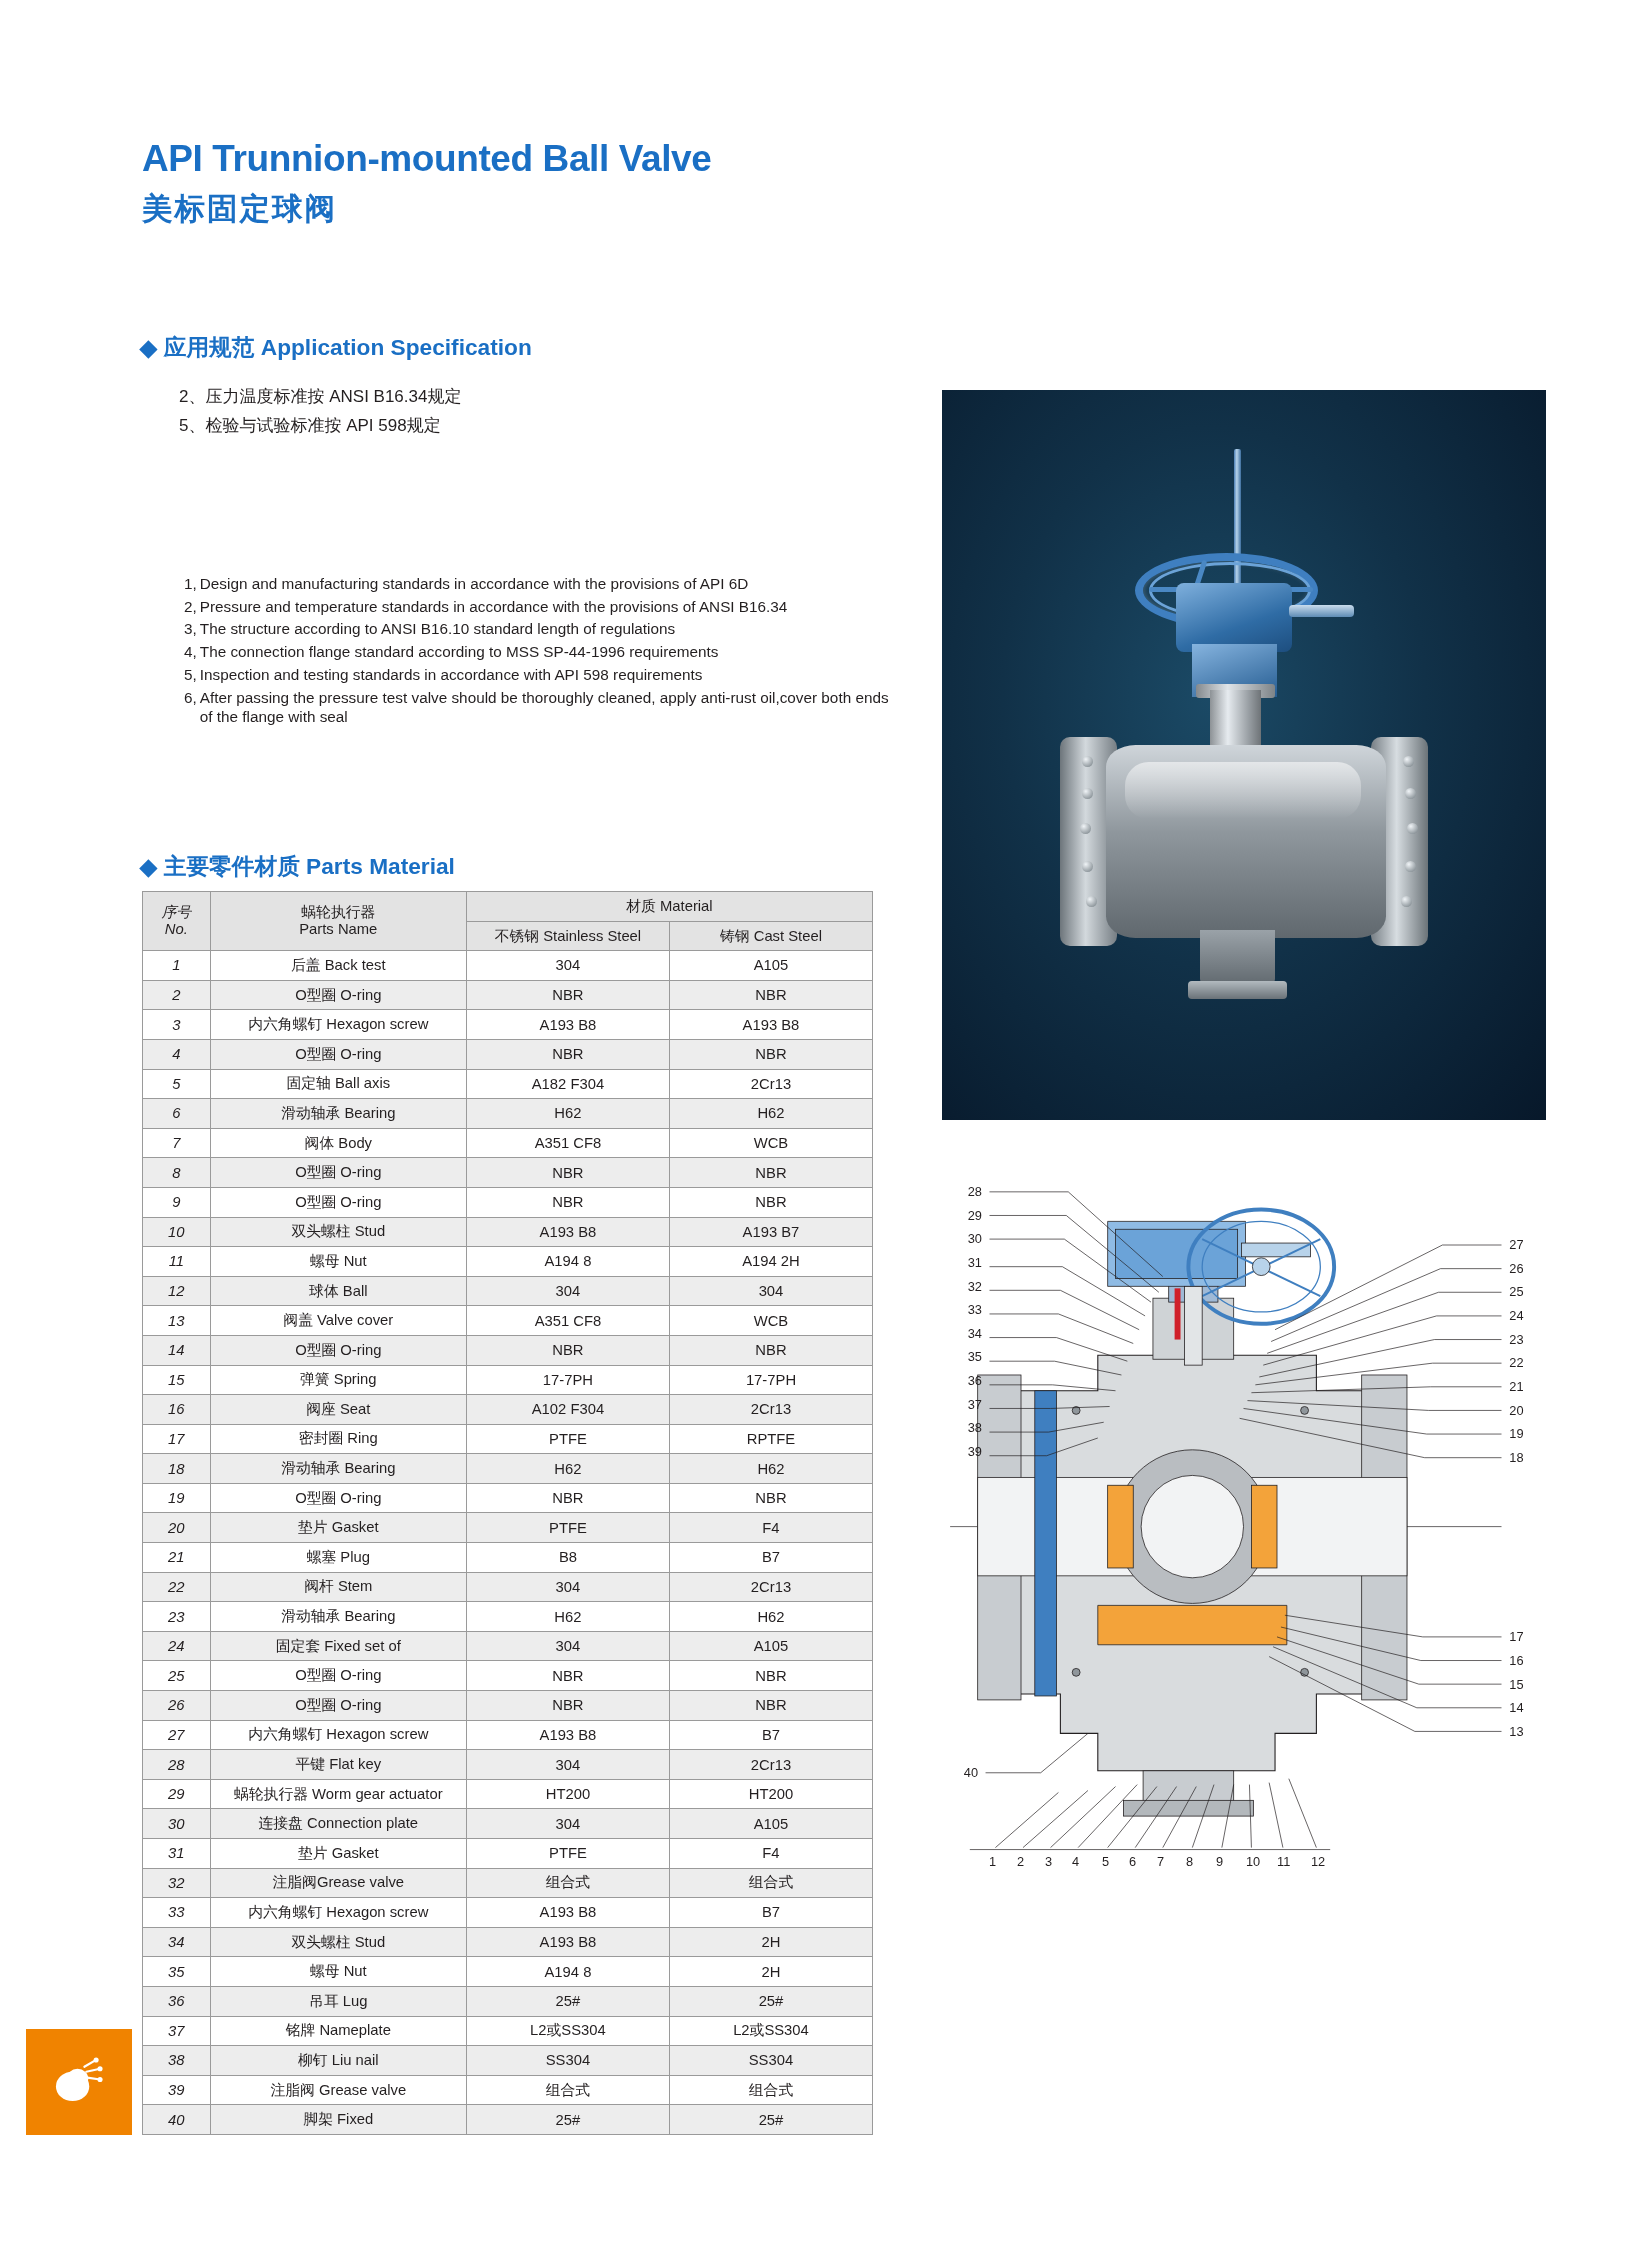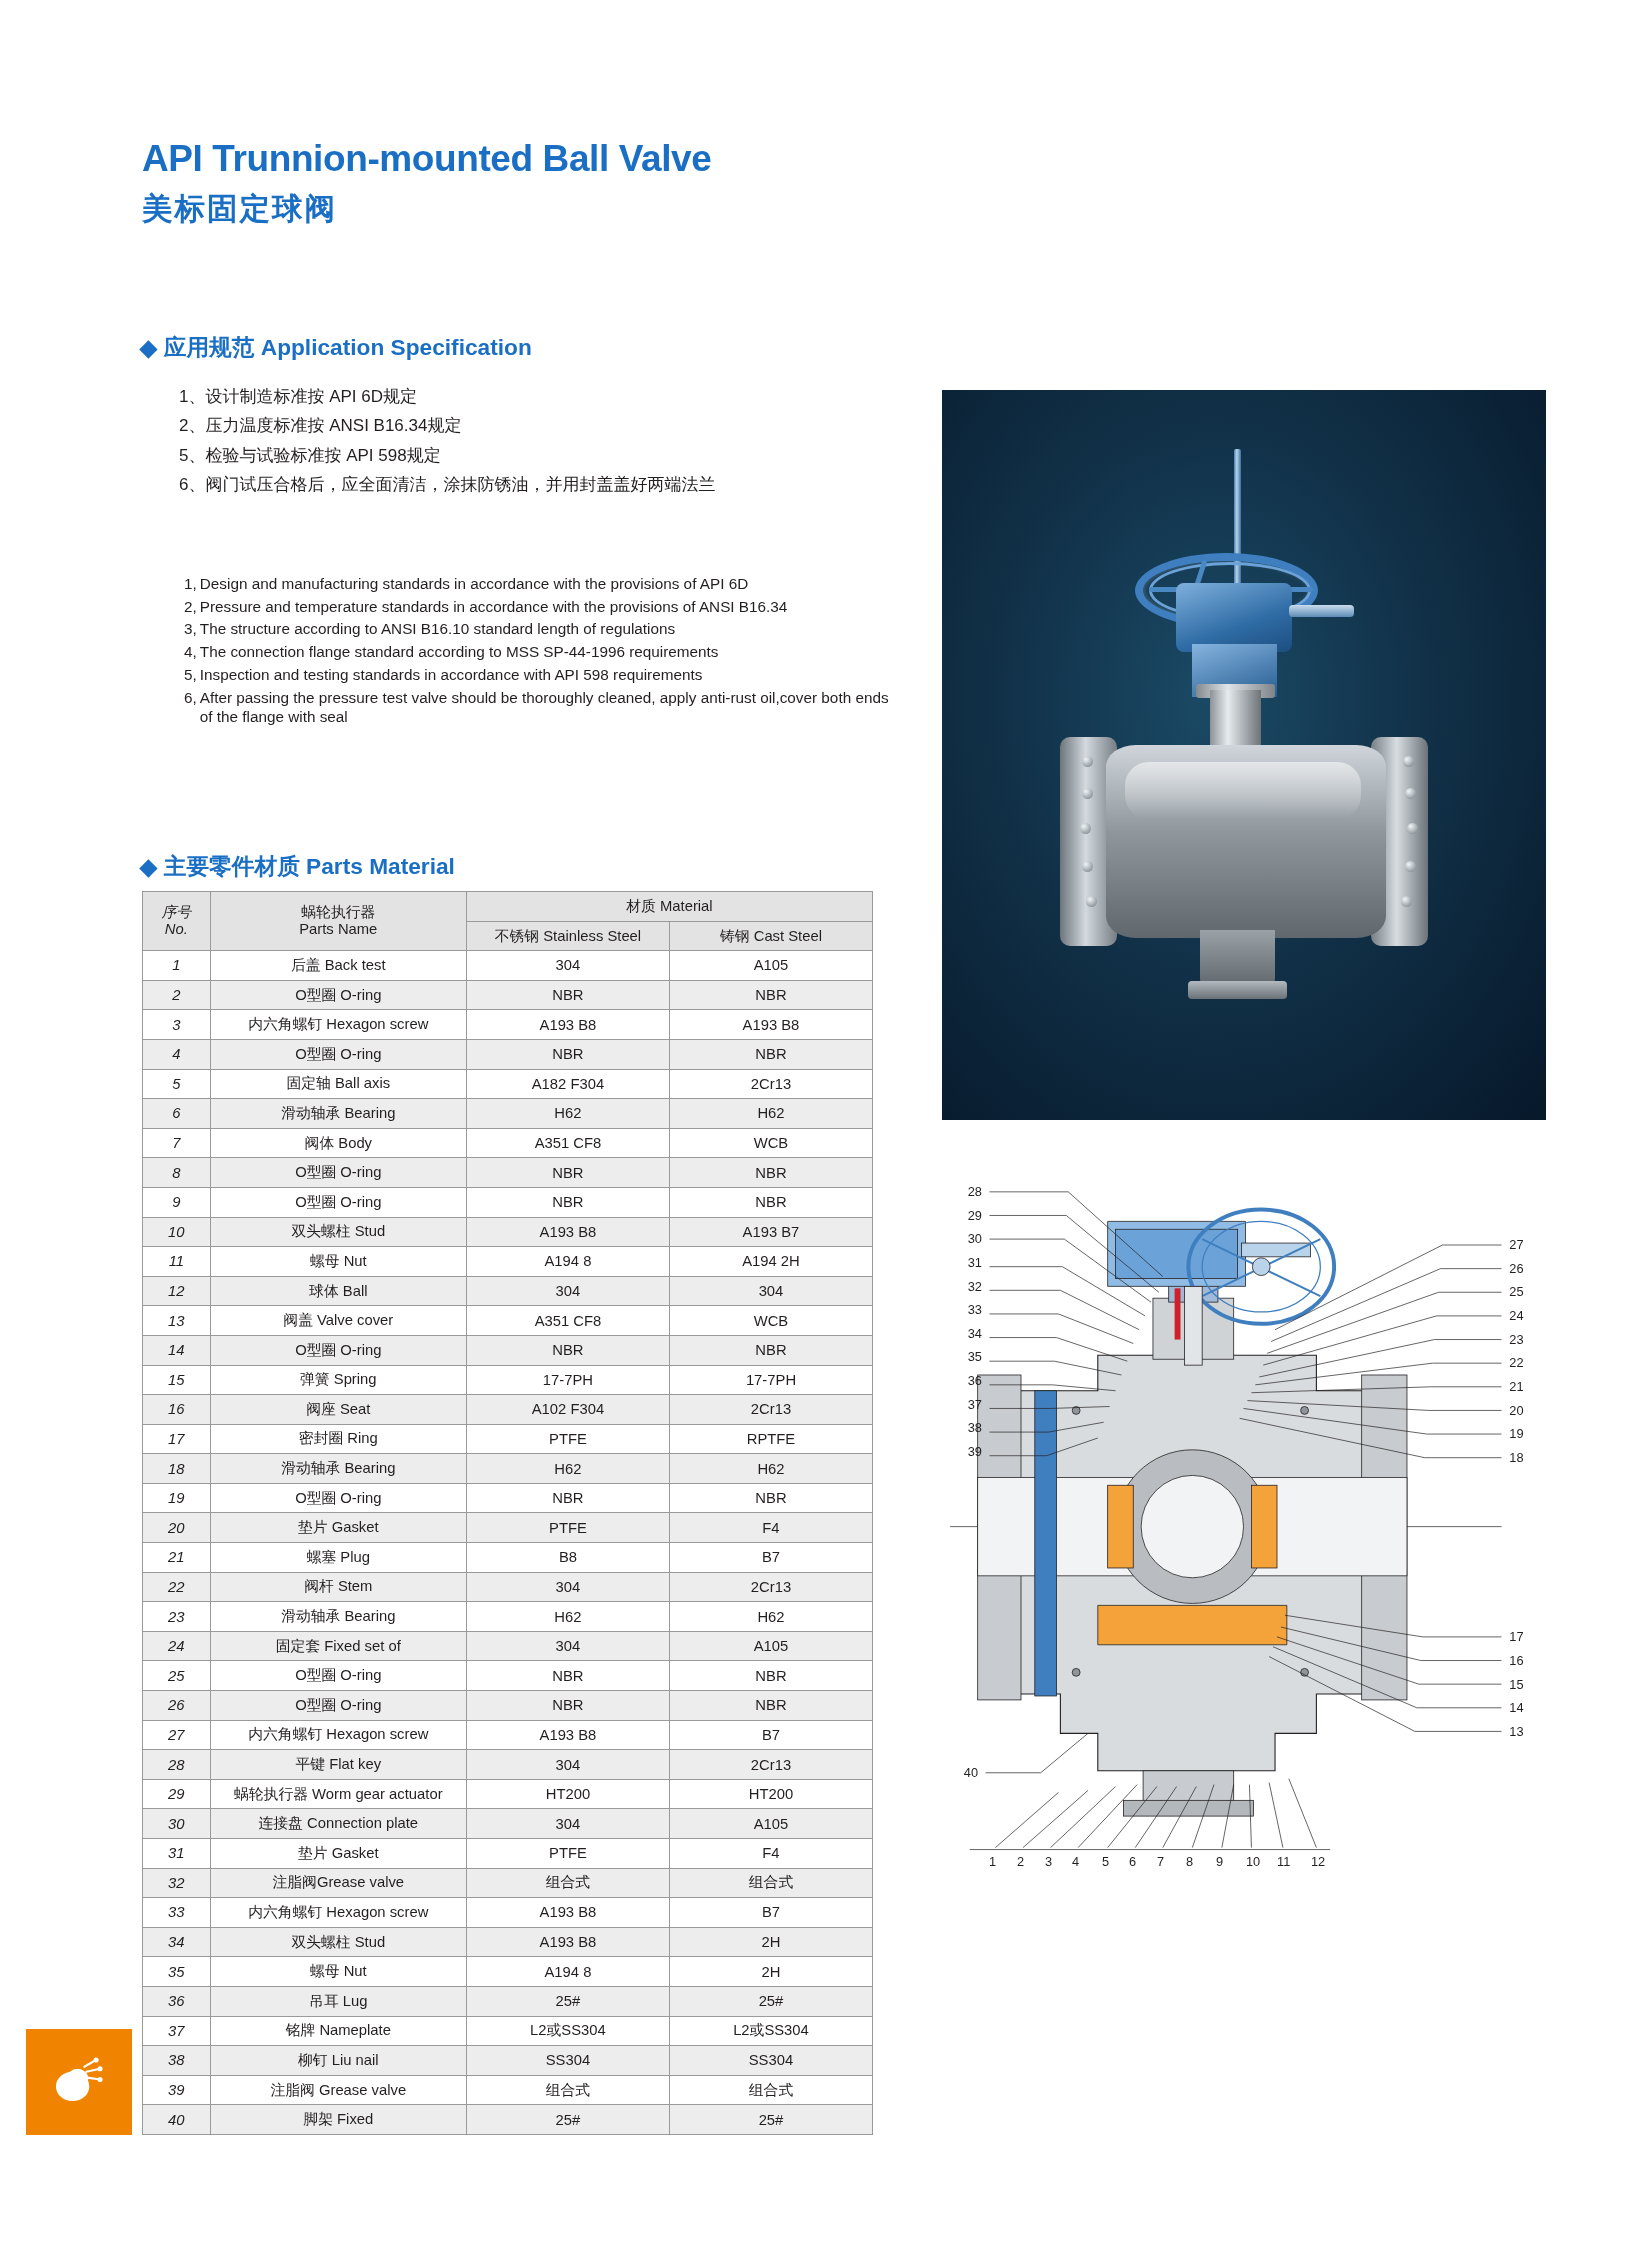--- a/index.html
+++ b/index.html
@@ -236,24 +236,22 @@
 <div class="page">
 
   <div class="title-en">API Trunnion-mounted Ball Valve</div>
   <div class="title-cn">美标固定球阀</div>
 
   <div class="sec-head" id="sec-app">
     <span class="diamond"></span><span>应用规范 Application Specification</span>
   </div>
 
   <div class="cn-list">
-    <div>1、设计制造标准按 API 6D规定</div>
     <div>2、压力温度标准按 ANSI B16.34规定</div>
     <div>5、检验与试验标准按 API 598规定</div>
-    <div>6、阀门试压合格后，应全面清洁，涂抹防锈油，并用封盖盖好两端法兰</div>
   </div>
 
   <div class="en-list">
     <div class="item">
       <span class="num">1,</span>
       <span class="txt">Design and manufacturing standards in accordance with the provisions of API 6D</span>
     </div>
     <div class="item">
       <span class="num">2,</span>
       <span class="txt">Pressure and temperature standards in accordance with the provisions of ANSI B16.34</span>

